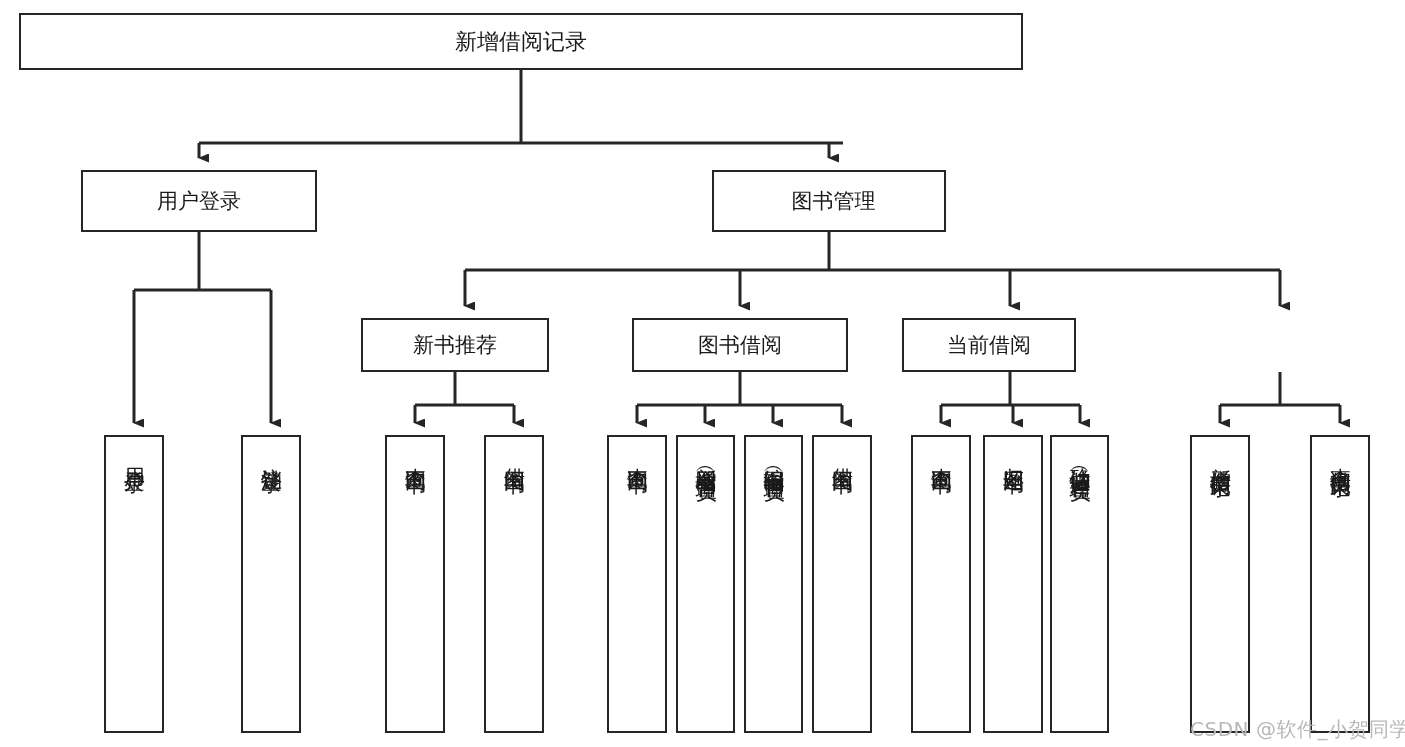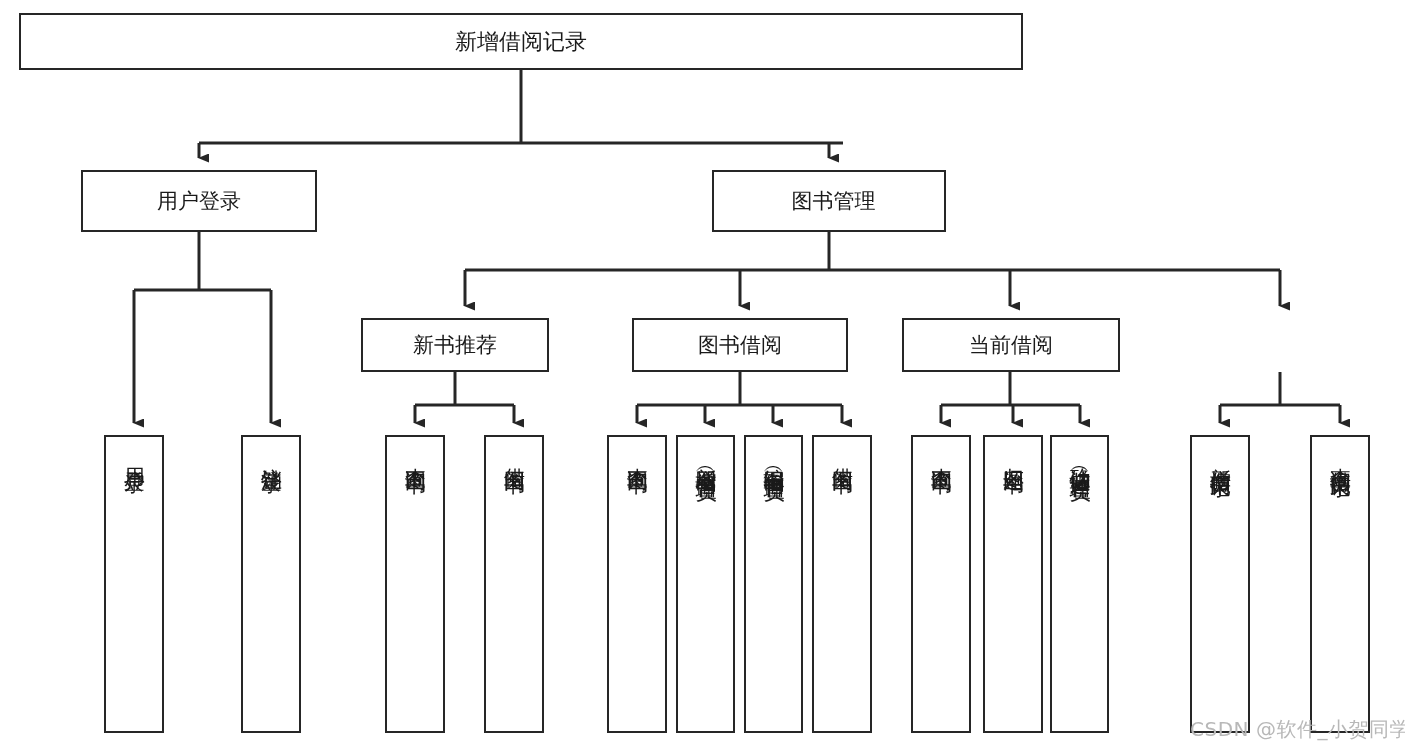--- a/index.html
+++ b/index.html
@@ -137,21 +137,21 @@
   <div class="node horizontal" style="left:712px; top:170px; width:234px; height:62px;padding-left:9px;">
     <span class="node-label">图书管理</span>
   </div>
 
   <div class="node horizontal" style="left:632px; top:318px; width:216px; height:54px;">
     <span class="node-label">图书借阅</span>
   </div>
   <div class="node horizontal" style="left:361px; top:318px; width:188px; height:54px;">
     <span class="node-label">新书推荐</span>
   </div>
-  <div class="node horizontal" style="left:902px; top:318px; width:218px; height:54px;">
+  <div class="node horizontal" style="left:902px; top:318px; width:174px; height:54px;">
     <span class="node-label">当前借阅</span>
   </div>
 
   <div class="node vertical" style="left:104px; top:435px; width:60px; height:298px;">
     <span class="node-label">用户登录</span>
   </div>
   <div class="node vertical" style="left:241px; top:435px; width:60px; height:298px;">
     <span class="node-label">注销登录</span>
   </div>
   <div class="node vertical" style="left:385px; top:435px; width:60px; height:298px;">

